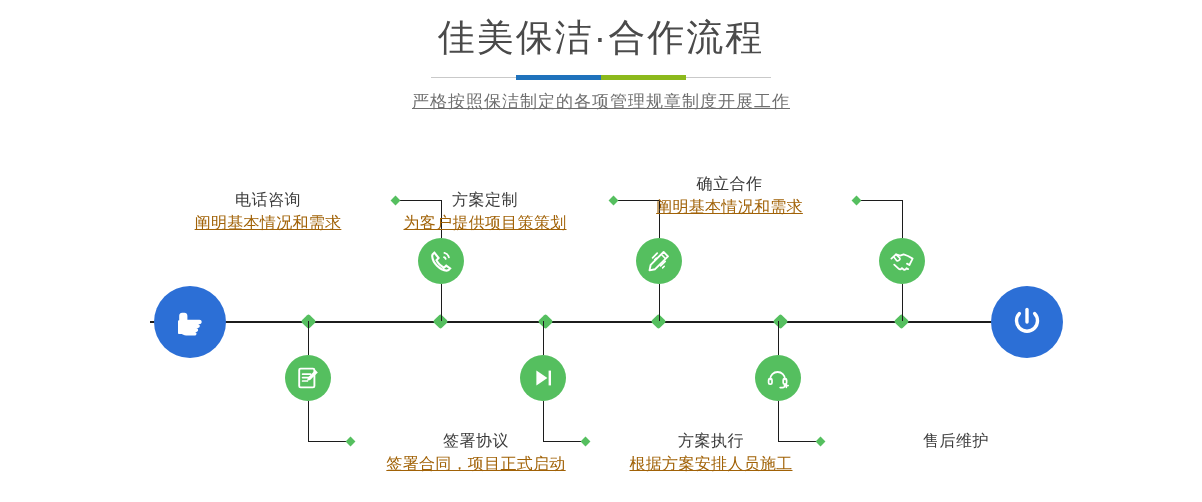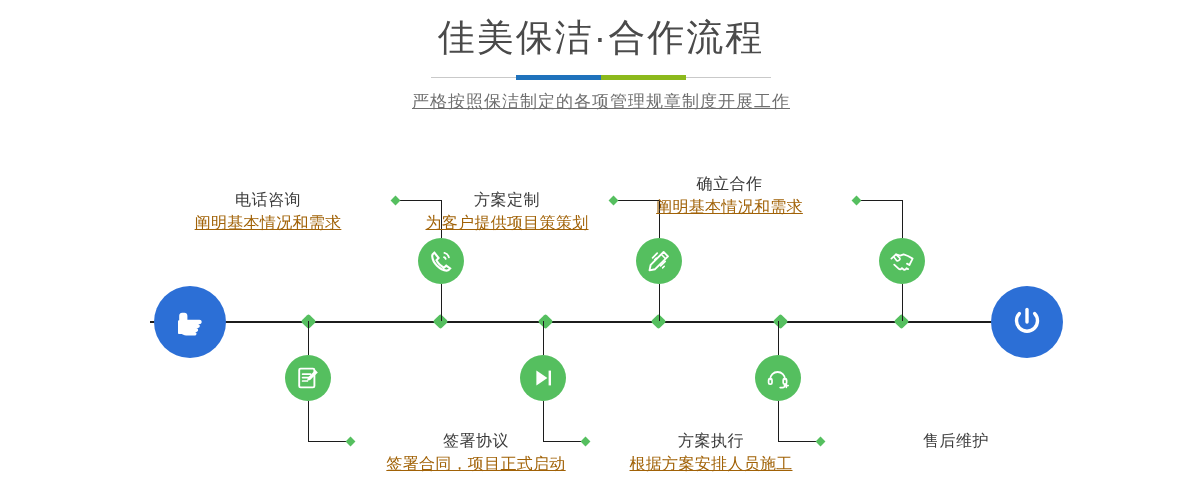--- a/index.html
+++ b/index.html
@@ -251,21 +251,21 @@
         <line x1="8.6" y1="11.8" x2="10.3" y2="10.1" stroke="#ffffff" stroke-width="1.5" stroke-linecap="round"></line>
         <line x1="14.6" y1="17.9" x2="19.2" y2="13.3" stroke="#ffffff" stroke-width="1.7" stroke-linecap="round"></line>
         <line x1="16.6" y1="19.9" x2="18.3" y2="18.2" stroke="#ffffff" stroke-width="1.5" stroke-linecap="round"></line>
       </svg>
     </span>
   </div>
   <div class="connector" style="left:659px; top:200px; height:38px;"></div>
   <div class="elbow-h" style="left:613px; top:200px; width:46px;"></div>
   <div class="tip-dot" style="left:610px; top:197px;"></div>
   <div class="connector" style="left:659px; top:284px; height:37px;"></div>
-  <div class="label-block align-right" style="left:390px; top:189px; width:234px;">
+  <div class="label-block align-right" style="left:368px; top:189px; width:234px;">
     <div class="lb-title">方案定制</div>
     <div class="lb-desc">为客户提供项目策策划</div>
   </div>
 
   <div class="node-circle" style="left:520px; top:355px;">
     <span>
       <svg width="26" height="26" viewBox="0 0 26 26">
         <path fill="#ffffff" d="M6.4 5.6l11 7.4-11 7.4z"></path>
         <rect x="18.6" y="5.6" width="2.4" height="14.8" fill="#ffffff"></rect>
       </svg>

